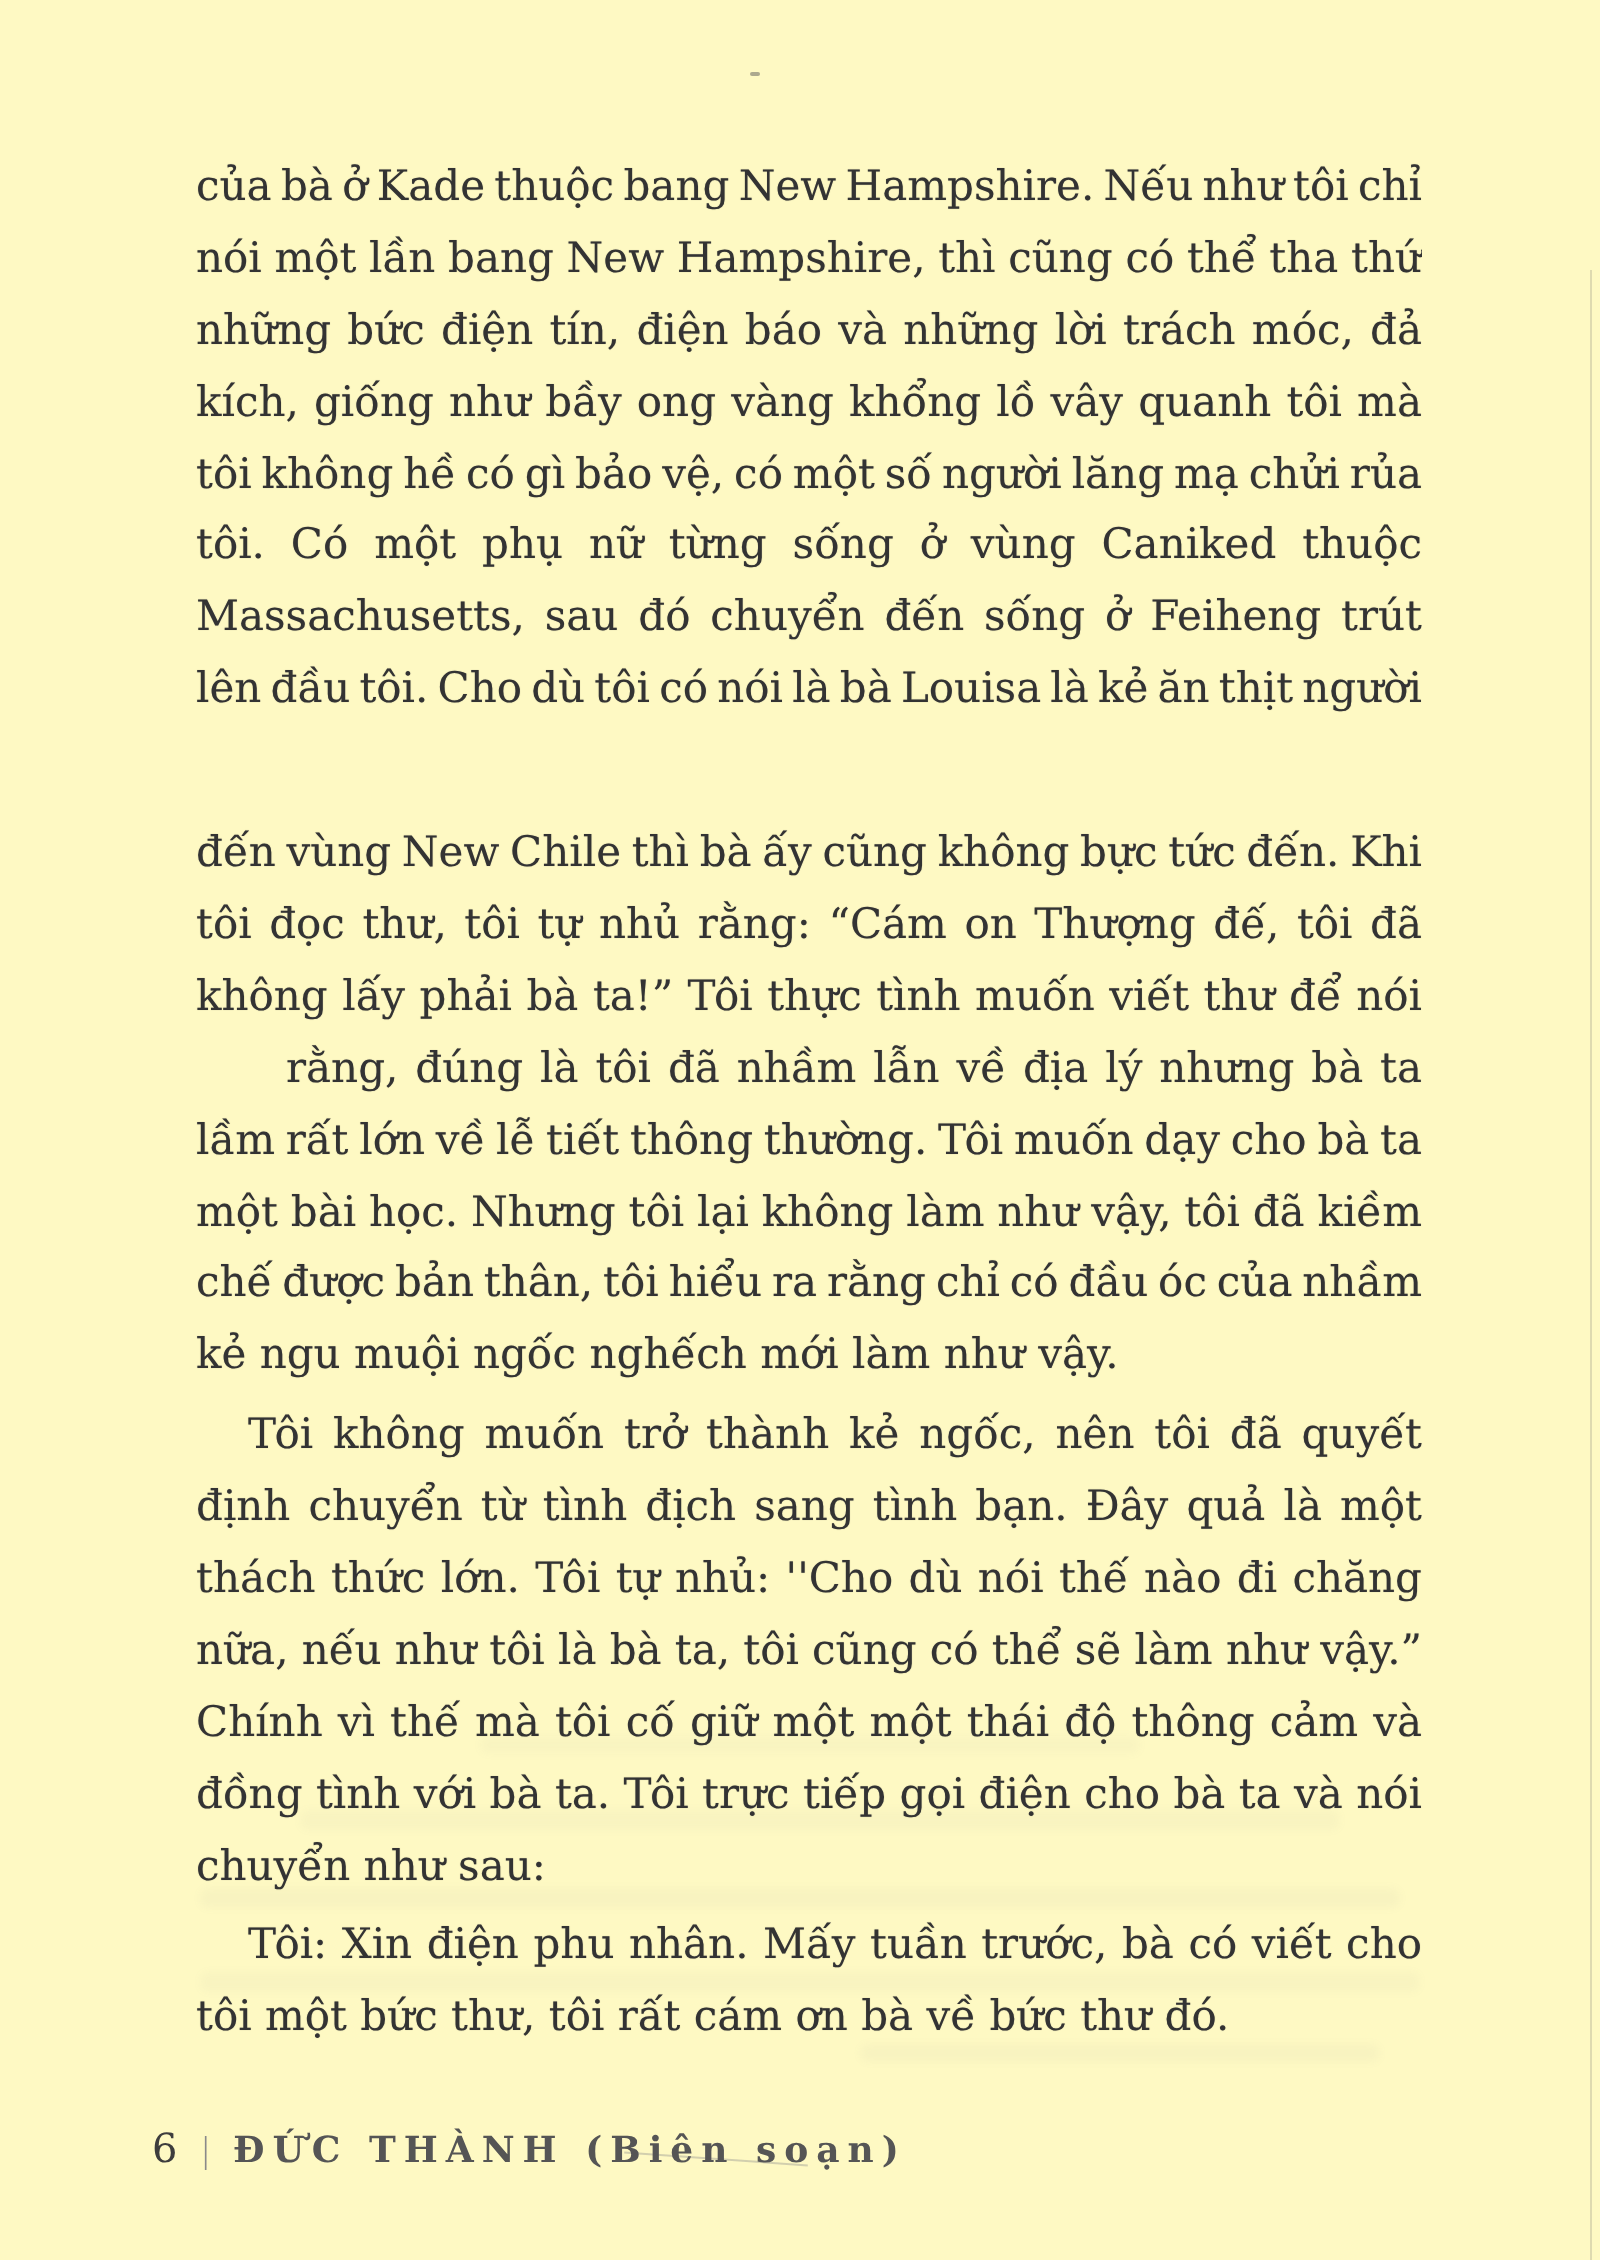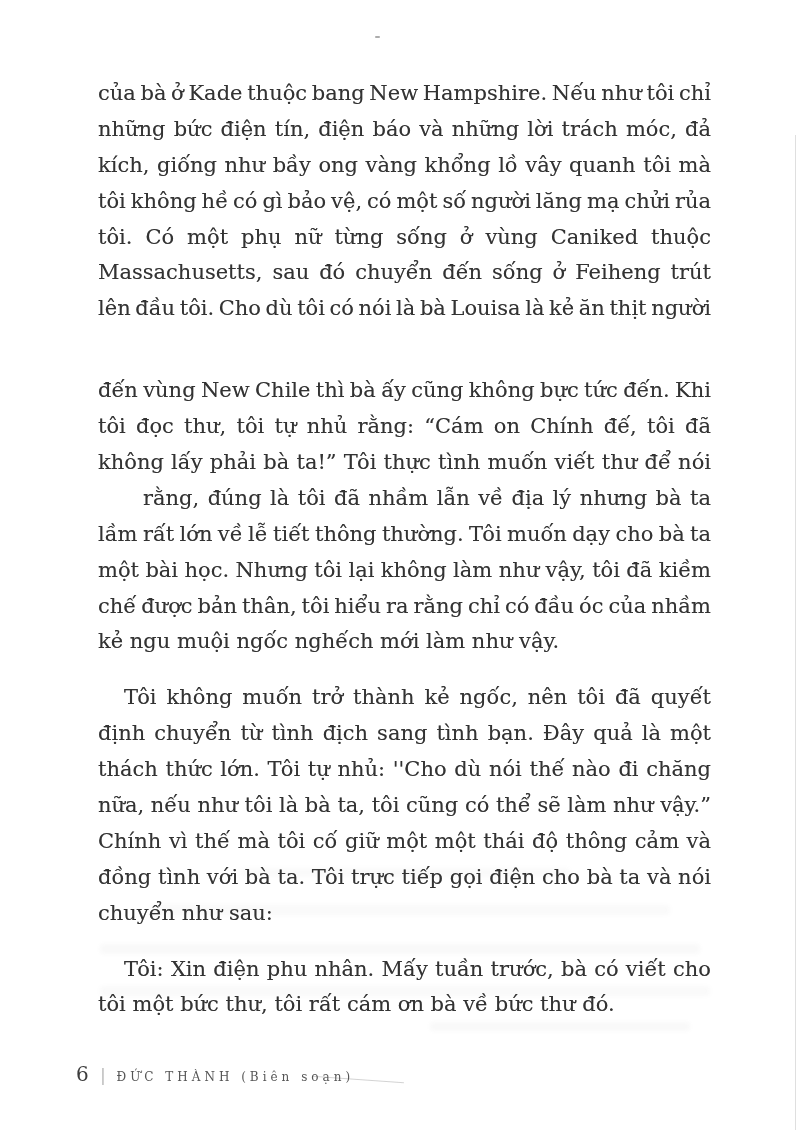--- a/index.html
+++ b/index.html
@@ -1,50 +1,50 @@
 <!DOCTYPE html>
 <html><head>
 <meta charset="utf-8">
 <style>
   html,body{margin:0;padding:0;background:#e8e8e6;}
   .page{
     position:relative;
     width:800px;height:1130px;
-    background:#ffffff;
+    background:#fef9c3;
     overflow:hidden;
     font-family:"DejaVu Serif", serif;
     margin:0 auto;
   }
   .body-text{
     position:absolute;
     left:98px;top:76px;width:613px;
     color:#333333;
     font-size:21px;
   }
   .jline{
     line-height:35.9px;
     height:35.9px;
     overflow:hidden;
     text-align:justify;
     text-align-last:justify;
     text-shadow:0 0 0.5px rgba(70,70,70,.45);
   }
   .jline.last{text-align-last:left;}
   .jline.indent{text-indent:26px;}
-  .para + .para{margin-top:20px;}
+  .para + .para{margin-top:4px;}
 
   .footer{
     position:absolute;
     left:76px;top:1062px;
     display:flex;align-items:baseline;gap:11px;
     white-space:nowrap;
   }
   .pnum{font-size:20px;color:#3d3d3d;}
   .fsep{font-size:17px;color:#8a8a8a;transform:scaleX(.6);}
-  .fcredit{font-size:12px;letter-spacing:4px;color:#555555;}
+  .fcredit{font-size:18px;letter-spacing:4px;color:#555555;font-weight:bold;}
 
   
   .edge-line{
     position:absolute;right:4px;top:135px;bottom:0;width:1px;
     background:rgba(110,110,110,.22);
   }
   .speck{
     position:absolute;left:375px;top:36px;width:5px;height:2px;
     background:rgba(90,90,90,.5);border-radius:1px;
   }
@@ -72,28 +72,29 @@
   <div class="bleed b5"></div>
   <div class="bleed b1"></div>
   <div class="bleed b2"></div>
   <div class="bleed b3"></div>
   <div class="bleed b4"></div>
   <div class="pencil-line"></div>
 
   <div class="body-text">
       <div class="para">
         <div class="jline" style="word-spacing: -2.18182px;">của bà ở Kade thuộc bang New Hampshire. Nếu như tôi chỉ</div>
+        <div class="jline" style="word-spacing: -0.545455px;">nói một lần bang New Hampshire, thì cũng có thể tha thứ</div>
         <div class="jline" style="">những bức điện tín, điện báo và những lời trách móc, đả</div>
         <div class="jline" style="">kích, giống như bầy ong vàng khổng lồ vây quanh tôi mà</div>
         <div class="jline" style="word-spacing: -1.85714px;">tôi không hề có gì bảo vệ, có một số người lăng mạ chửi rủa</div>
         <div class="jline" style="">tôi. Có một phụ nữ từng sống ở vùng Caniked thuộc quanh</div>
         <div class="jline" style="word-spacing: -1.7px;">Massachusetts, sau đó chuyển đến sống ở Feiheng  trút hết</div>
         <div class="jline" style="word-spacing: -2.2px;">lên đầu tôi. Cho dù tôi có nói là bà Louisa là kẻ ăn thịt người</div>
         <div class="jline" style="word-spacing: -1.5px; margin-top: 46px;">đến vùng New Chile thì bà ấy cũng không bực tức đến. Khi</div>
-        <div class="jline" style="">tôi đọc thư, tôi tự nhủ rằng: “Cám on Chính đế, tôi đã</div>
+        <div class="jline" style="">tôi đọc thư, tôi tự nhủ rằng: “Cám on Thượng đế, tôi đã</div>
         <div class="jline" style="">không lấy phải bà ta!” Tôi thực tình muốn viết thư để nói</div>
         <div class="jline" style="word-spacing: -0.357143px; margin-left: 45px;">rằng, đúng là tôi đã nhầm lẫn về địa lý nhưng bà ta lại sai</div>
         <div class="jline" style="word-spacing: -1.46154px;">lầm rất lớn về lễ tiết thông thường. Tôi muốn dạy cho bà ta</div>
         <div class="jline" style="word-spacing: -0.416667px;">một bài học. Nhưng tôi lại không làm như vậy, tôi đã kiềm</div>
         <div class="jline" style="word-spacing: -2.46154px;">chế được bản thân, tôi hiểu ra rằng chỉ có đầu óc của nhầm</div>
         <div class="jline last" style="">kẻ ngu muội ngốc nghếch mới làm như vậy.</div>
       </div>
       <div class="para">
         <div class="jline indent" style="">Tôi không muốn trở thành kẻ ngốc, nên tôi đã quyết</div>
         <div class="jline" style="">định chuyển từ tình địch sang tình bạn. Đây quả là một</div>

